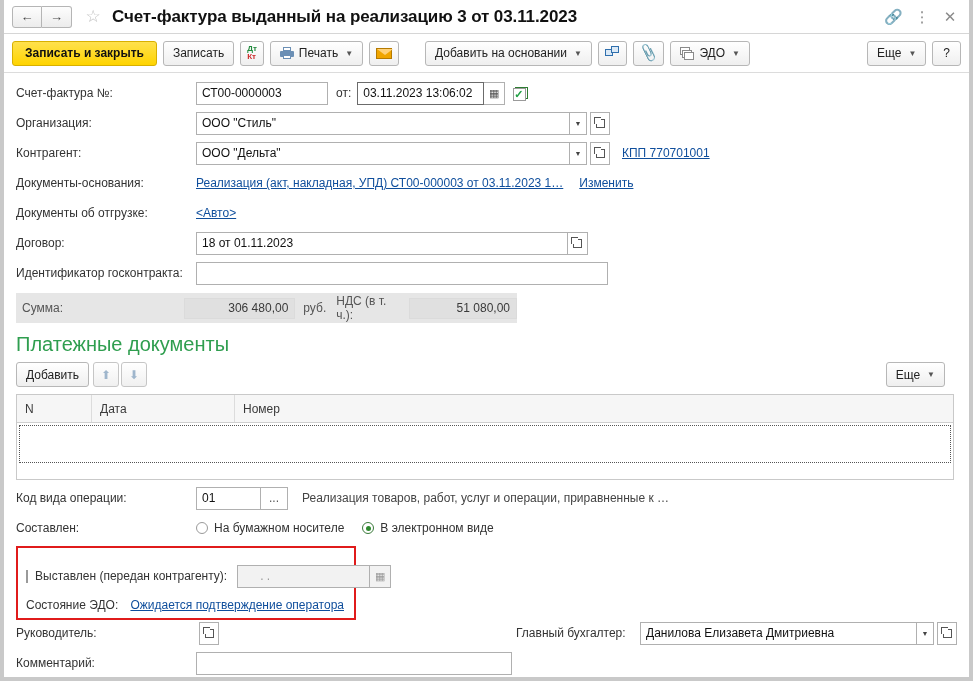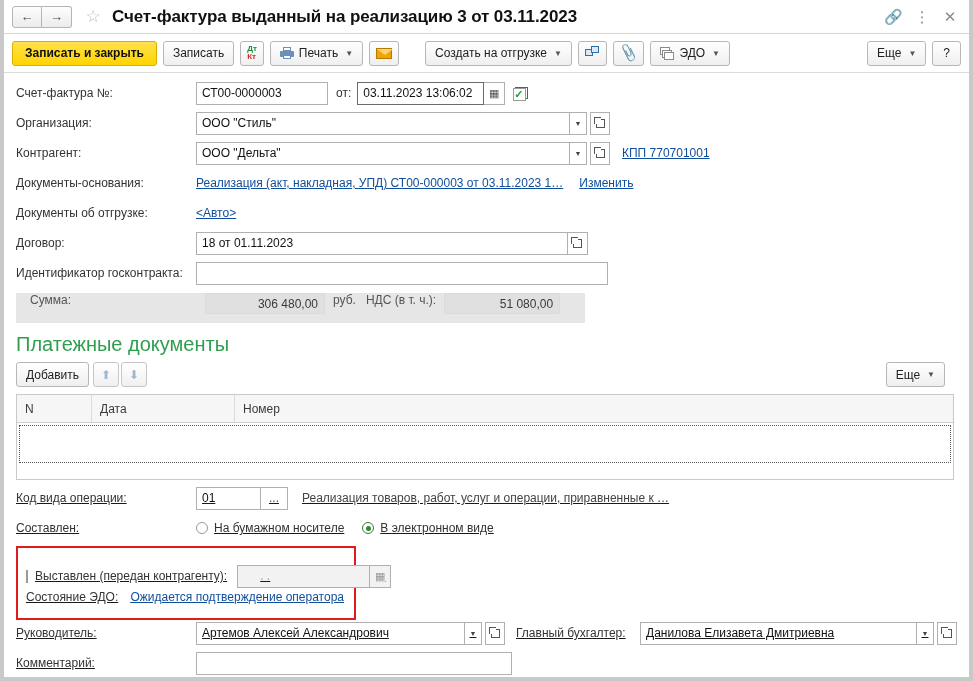--- a/index.html
+++ b/index.html
@@ -157,24 +157,24 @@
   }
   .link { color:#0f4e9c; text-decoration: underline; cursor:pointer; font-size:12px; white-space:nowrap;}
   .greenicon { width:16px;height:13px; position:relative; margin-left:10px; }
   .greenicon .sheet { position:absolute;left:0;top:0;width:13px;height:12px;border:1.3px solid #2e7d32;background:#fff;}
   .greenicon .l { position:absolute; left:2px; height:1.3px; background:#2e7d32; width:8px;}
   .greenicon .chk { position:absolute; right:-2px; bottom:-1px; color:#22a045; font-size:11px; font-weight:bold; line-height:10px;}
   
   .sumrow {
     background: #e6e6e6;
     height: 30px;
-    display:flex; 
+    display:flex; align-items:center;
     margin: 8px 0 0 0;
-    width: 569px;
-    padding-left: 14px;
+    width: 501px;
+    padding-left: 6px;
   }
   .sumfield {
     height: 21px; background:#e0e0e0;
     border: 1px solid #dbdbdb;
     display:flex;align-items:center;justify-content:flex-end;
     padding-right: 6px; color:#3a3a3a; font-size:12px;
   }
   .sumlbl { color:#555; font-size:12px; }
   
   .sect-title {
@@ -205,21 +205,21 @@
   .th.c1 { width: 75px; }
   .th.c2 { width: 143px; }
   .th.c3 { flex:1; border-right:none; }
   .trow-empty {
     height: 38px;
     margin: 2px;
     border: 1px dotted #555;
   }
   .tbl-bottom { height: 14px; }
   
-  .lower { padding: 6px 10px 0 12px; text-decoration: underline; }
+  .lower { padding: 6px 10px 0 12px; }
   .radio {
     width: 12px; height: 12px; border-radius: 50%;
     border: 1px solid #9a9a9a; background: #fff;
     display:inline-flex;align-items:center;justify-content:center;
     margin-right: 6px; cursor:pointer;
   }
   .radio.sel { border-color:#3a7a3a; }
   .radio.sel:after { content:""; width:5px;height:5px;border-radius:50%;background:#2f8a2f; display:block;}
   .chk {
     width: 13px;height:13px;border:1px solid #9a9a9a;background:#fff;
@@ -272,21 +272,21 @@
           <span class="out"></span>
         </span>
       <span>Печать</span>
       <span class="caret">▼</span>
     </div>
     <div class="btn icononly">
       <span class="envelope"></span>
     </div>
     <div style="width:14px"></div>
     <div class="btn">
-      <span>Создать на отгрузке</span>
+      <span>Добавить на основании</span>
       <span class="caret">▼</span>
     </div>
     <div class="btn icononly">
       <span class="blueicon">
           <i class="a"></i>
           <i class="b"></i>
         </span>
     </div>
     <div class="btn icononly">
       <span class="clip">📎</span>
@@ -433,34 +433,30 @@
 
     <div class="redbox">
       <div style="display:flex;align-items:center;height:24px">
         <span class="chk"></span>
         <span class="lbl">Выставлен (передан контрагенту):</span>
         <div style="display:flex;margin-left:10px">
           <div class="input disabled-input" style="width:133px;justify-content:flex-start;padding-left:22px">.   .</div>
           <div class="calbtn disabled-input">▦</div>
         </div>
       </div>
-      <div style="display:flex;align-items:flex-start;height:22px;margin-top:2px">
+      <div style="display:flex;align-items:flex-end;height:22px;margin-top:2px">
         <span class="lbl" style="width:170px">Состояние ЭДО:</span>
         <span class="link">Ожидается подтверждение оператора</span>
       </div>
     </div>
 
     <div class="bottom-grid">
       <div class="bcol">
         <div class="row">
           <div class="lbl" style="width:180px">Руководитель:</div>
-          <div style="display:flex">
-            <div class="input" style="width:269px">Артемов Алексей Александрович</div>
-            <div class="dropbtn">▼</div>
-          </div>
           <div class="openbtn">
               <span class="openglyph"></span>
             </div>
         </div>
         <div class="row">
           <div class="lbl" style="width:180px">Комментарий:</div>
           <div class="input" style="width:316px"></div>
         </div>
       </div>
       <div class="bcol" style="margin-left:4px">

